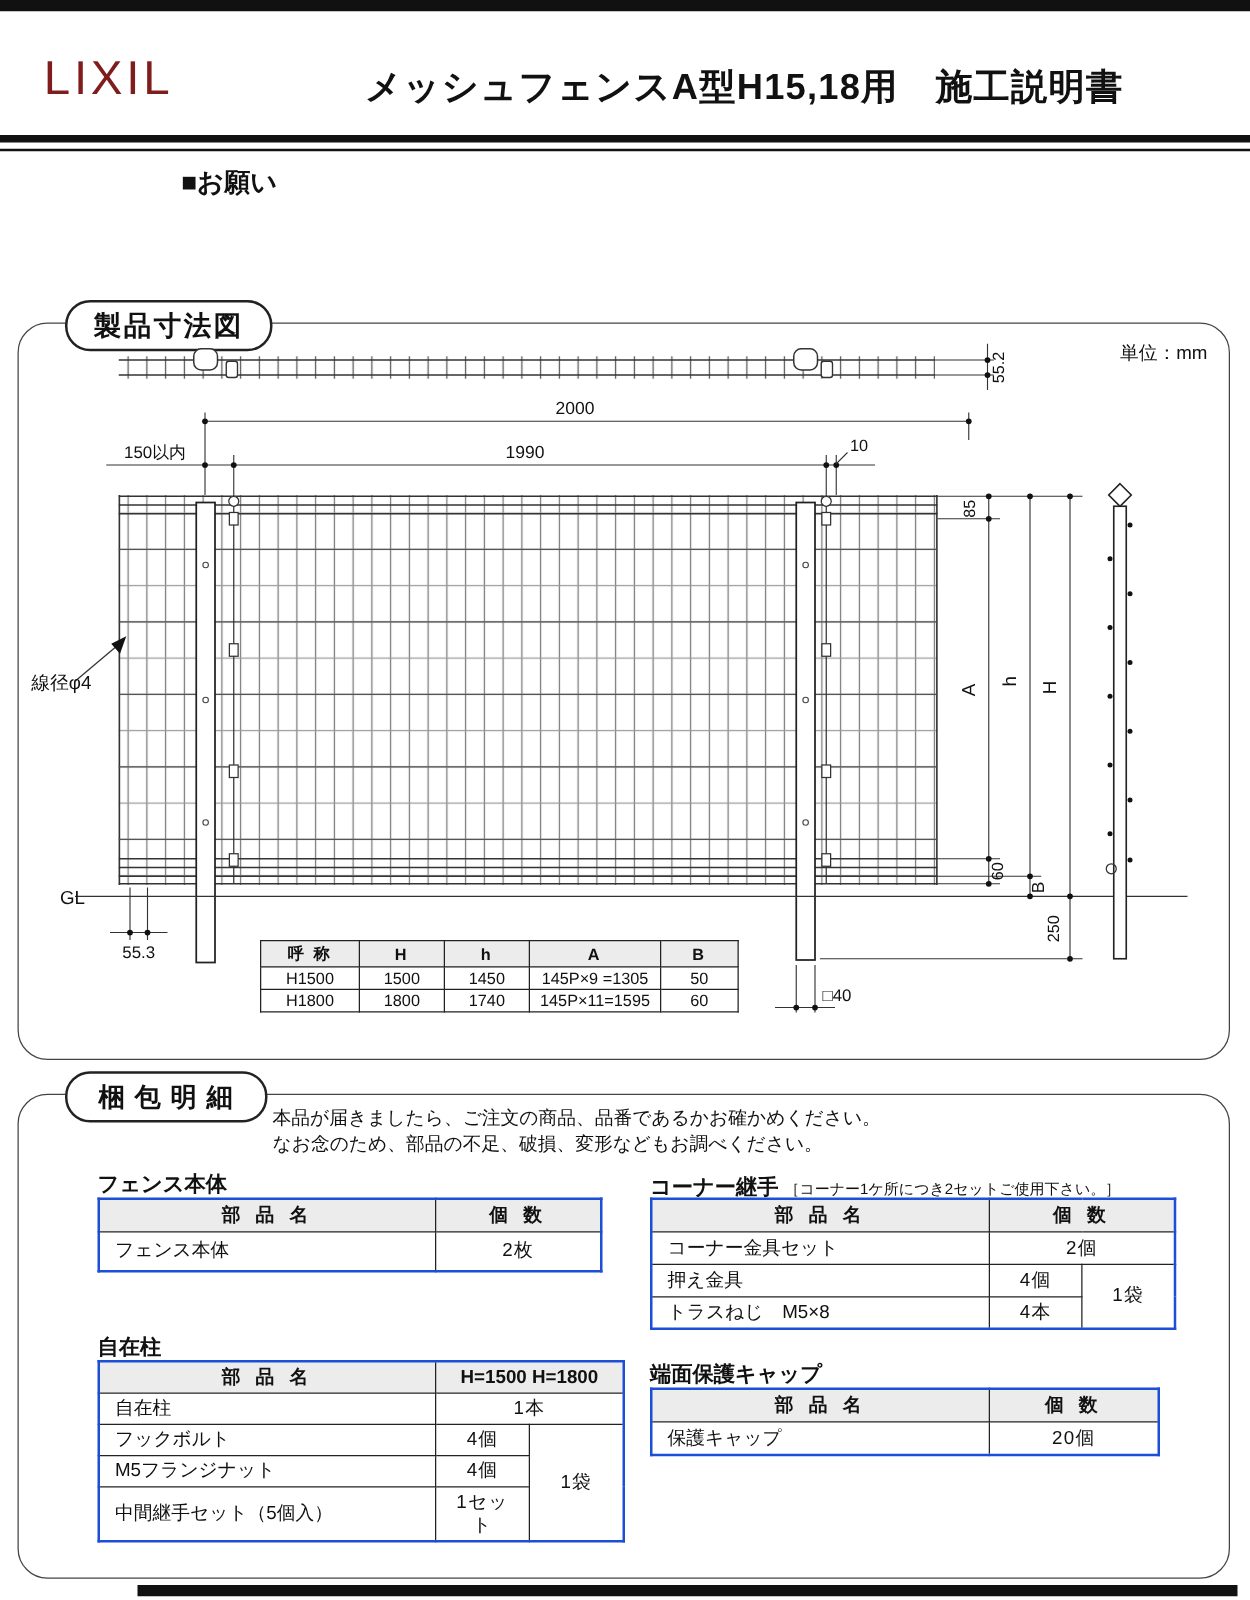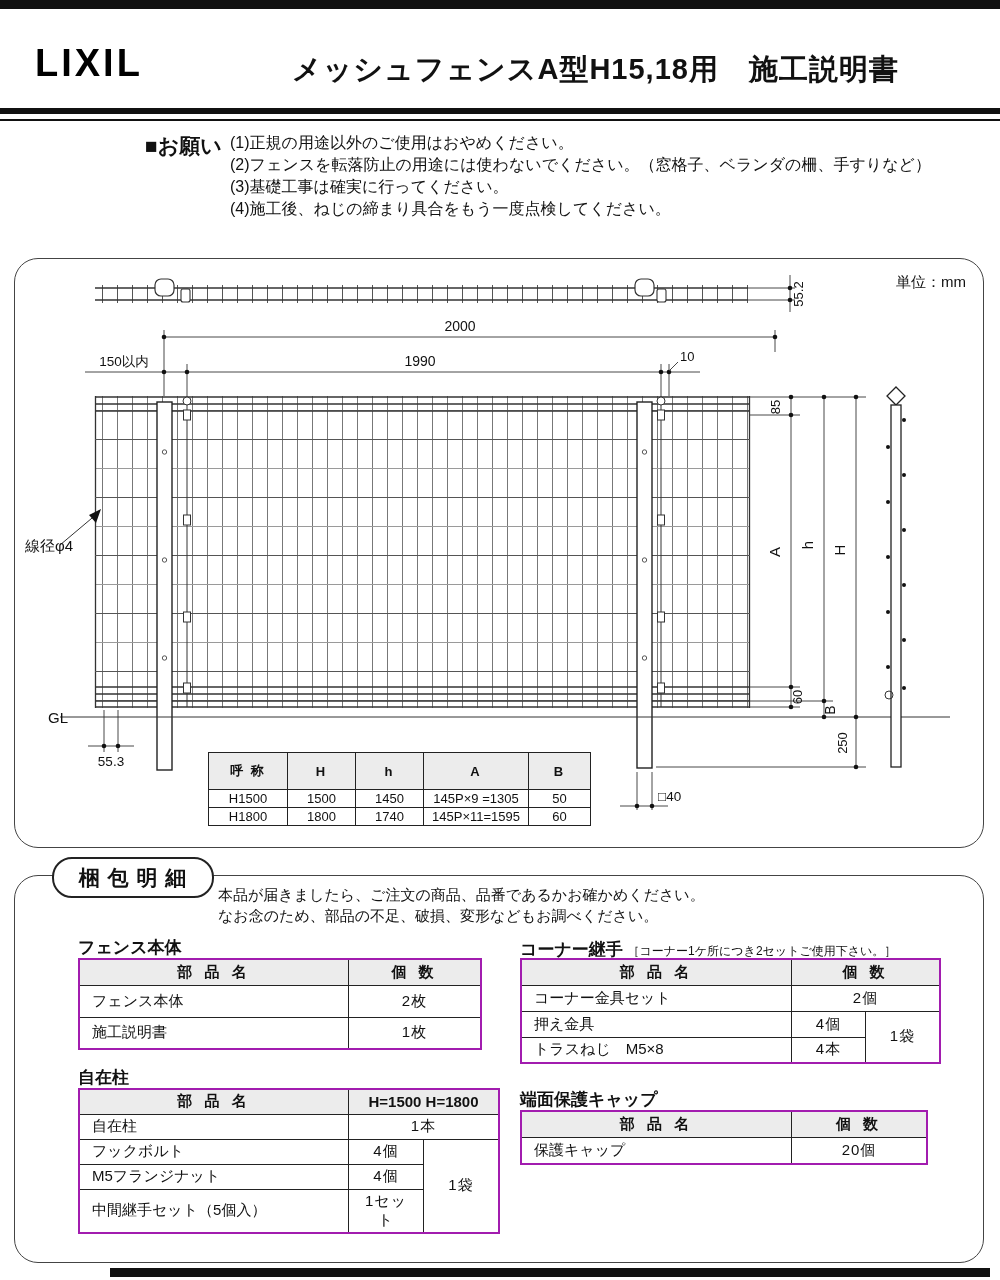--- a/index.html
+++ b/index.html
@@ -1,34 +1,34 @@
 <!DOCTYPE html>
 <html><head>
 <meta charset="utf-8">
 <style>
   html,body{margin:0;padding:0;background:#fff;}
   .page{position:relative;width:1000px;height:1280px;background:#fff;overflow:hidden;
         font-family:"Liberation Sans","DejaVu Sans",sans-serif;color:#111;}
   .abs{position:absolute;}
   .bar{background:#111;}
-  .logo{font-size:38px;font-weight:700;letter-spacing:3px;color:#000000;}
+  .logo{font-size:38px;font-weight:400;letter-spacing:3px;color:#7f1d1d;}
   .doc-title{font-size:29px;font-weight:800;letter-spacing:1px;white-space:nowrap;}
   .dbl-rule{border-top:6px solid #111;border-bottom:2px solid #111;height:5px;}
   .notice-label{font-size:21px;font-weight:bold;}
   .notice-item{font-size:16px;line-height:22px;white-space:nowrap;}
   .roundbox{border:1.7px solid #444;border-radius:24px;background:#fff;}
   .pill{border:2px solid #222;border-radius:20px;background:#fff;display:flex;
         align-items:center;justify-content:center;font-weight:800;}
   .pill1{font-size:22px;letter-spacing:2px;}
   .pill2{font-size:21px;letter-spacing:1px;}
   .intro-line{font-size:15px;line-height:21px;white-space:nowrap;}
   .tbl-title{font-size:17px;font-weight:bold;white-space:nowrap;}
   .tbl-note{font-size:12px;font-weight:normal;}
   table{border-collapse:collapse;background:#fff;}
-  .ptable{font-size:15px;border:2px solid #a21caf;}
+  .ptable{font-size:15px;border:2px solid #1d4ed8;}
   .ptable th,.ptable td{border:1.4px solid #222;padding:2px 8px;}
   .ptable th{background:#ececec;font-weight:bold;letter-spacing:4px;}
   .ptable td.name{text-align:left;padding-left:12px;}
   .ptable td.qty{text-align:center;letter-spacing:1px;}
   .spec{font-size:13px;border:1.8px solid #222;}
   .spec th,.spec td{border:1.2px solid #222;padding:0 4px;text-align:center;}
   .spec th{background:#ececec;letter-spacing:2px;}
   svg text{font-family:"Liberation Sans","DejaVu Sans",sans-serif;fill:#111;}
 </style>
 </head>
@@ -36,28 +36,23 @@
 
 <div class="page">
 
   <div class="abs bar" style="left:0;top:20;width:1000px;height:9px;"></div>
 
   <div class="abs logo" style="left:35px;top:42px;">LIXIL</div>
   <div class="abs doc-title" style="left:292px;top:50px;">メッシュフェンスA型H15,18用　施工説明書</div>
   <div class="abs dbl-rule" style="left:0;top:108px;width:1000px;"></div>
 
   <div class="abs notice-label" style="left:145px;top:132px;">■お願い</div>
-  <div class="abs" style="left:230px;top:132px;">
-    <div class="notice-item">(1)正規の用途以外のご使用はおやめください。</div>
-    <div class="notice-item">(2)フェンスを転落防止の用途には使わないでください。（窓格子、ベランダの柵、手すりなど）</div>
-    <div class="notice-item">(3)基礎工事は確実に行ってください。</div>
-    <div class="notice-item">(4)施工後、ねじの締まり具合をもう一度点検してください。</div>
-  </div>
 
   <div class="abs roundbox" style="left:14px;top:258px;width:968px;height:588px;"></div>
+  <div class="abs pill pill1" style="left:52px;top:240px;width:162px;height:37px;">製品寸法図</div>
 
   <svg class="abs" style="left:14px;top:258px;" width="968" height="588" viewBox="14 258 968 588">
     <defs>
       <pattern id="mesh" x="95" y="396" width="15" height="29" patternUnits="userSpaceOnUse">
         <line x1="7.5" y1="0" x2="7.5" y2="29" stroke="#777" stroke-width="1"></line>
         <line x1="0" y1="14.5" x2="15" y2="14.5" stroke="#9a9a9a" stroke-width="1"></line>
       </pattern>
       <pattern id="ticks" x="95" y="284" width="15" height="20" patternUnits="userSpaceOnUse">
         <line x1="7.5" y1="1" x2="7.5" y2="19" stroke="#555" stroke-width="1"></line>
       </pattern>
@@ -225,21 +220,21 @@
           <circle cx="888" cy="557" r="2"></circle>
         <circle cx="888" cy="612" r="2"></circle>
           <circle cx="888" cy="667" r="2"></circle>
       </g>
       <circle cx="889" cy="695" r="4" fill="none" stroke="#333" stroke-width="1"></circle>
     </g>
   </svg>
 
   <table class="spec abs" style="left:208px;top:752px;">
     <tbody>
-        <tr style="height:37px;">
+        <tr style="height:21px;">
       <th style="width:70px;">呼 称</th>
       <th style="width:59px;">H</th>
       <th style="width:59px;">h</th>
       <th style="width:96px;">A</th>
       <th style="width:53px;">B</th>
     </tr>
     <tr style="height:18px;">
       <td>H1500</td>
       <td>1500</td>
       <td>1450</td>
@@ -268,24 +263,20 @@
   <table class="ptable abs" style="left:78px;top:958px;">
     <tbody>
         <tr style="height:26px;">
       <th style="width:252px;">部 品 名</th>
       <th style="width:115px;">個 数</th>
     </tr>
     <tr style="height:32px;">
       <td class="name">フェンス本体</td>
       <td class="qty">2枚</td>
     </tr>
-    <tr style="height:32px;">
-      <td class="name">施工説明書</td>
-      <td class="qty">1枚</td>
-    </tr>
   </tbody>
     </table>
 
   <div class="abs tbl-title" style="left:78px;top:1066px;">自在柱</div>
   <table class="ptable abs" style="left:78px;top:1088px;">
     <tbody>
         <tr style="height:25px;">
       <th style="width:252px;">部 品 名</th>
       <th style="width:120px;letter-spacing:0;" colspan="2">H=1500  H=1800</th>
     </tr>

